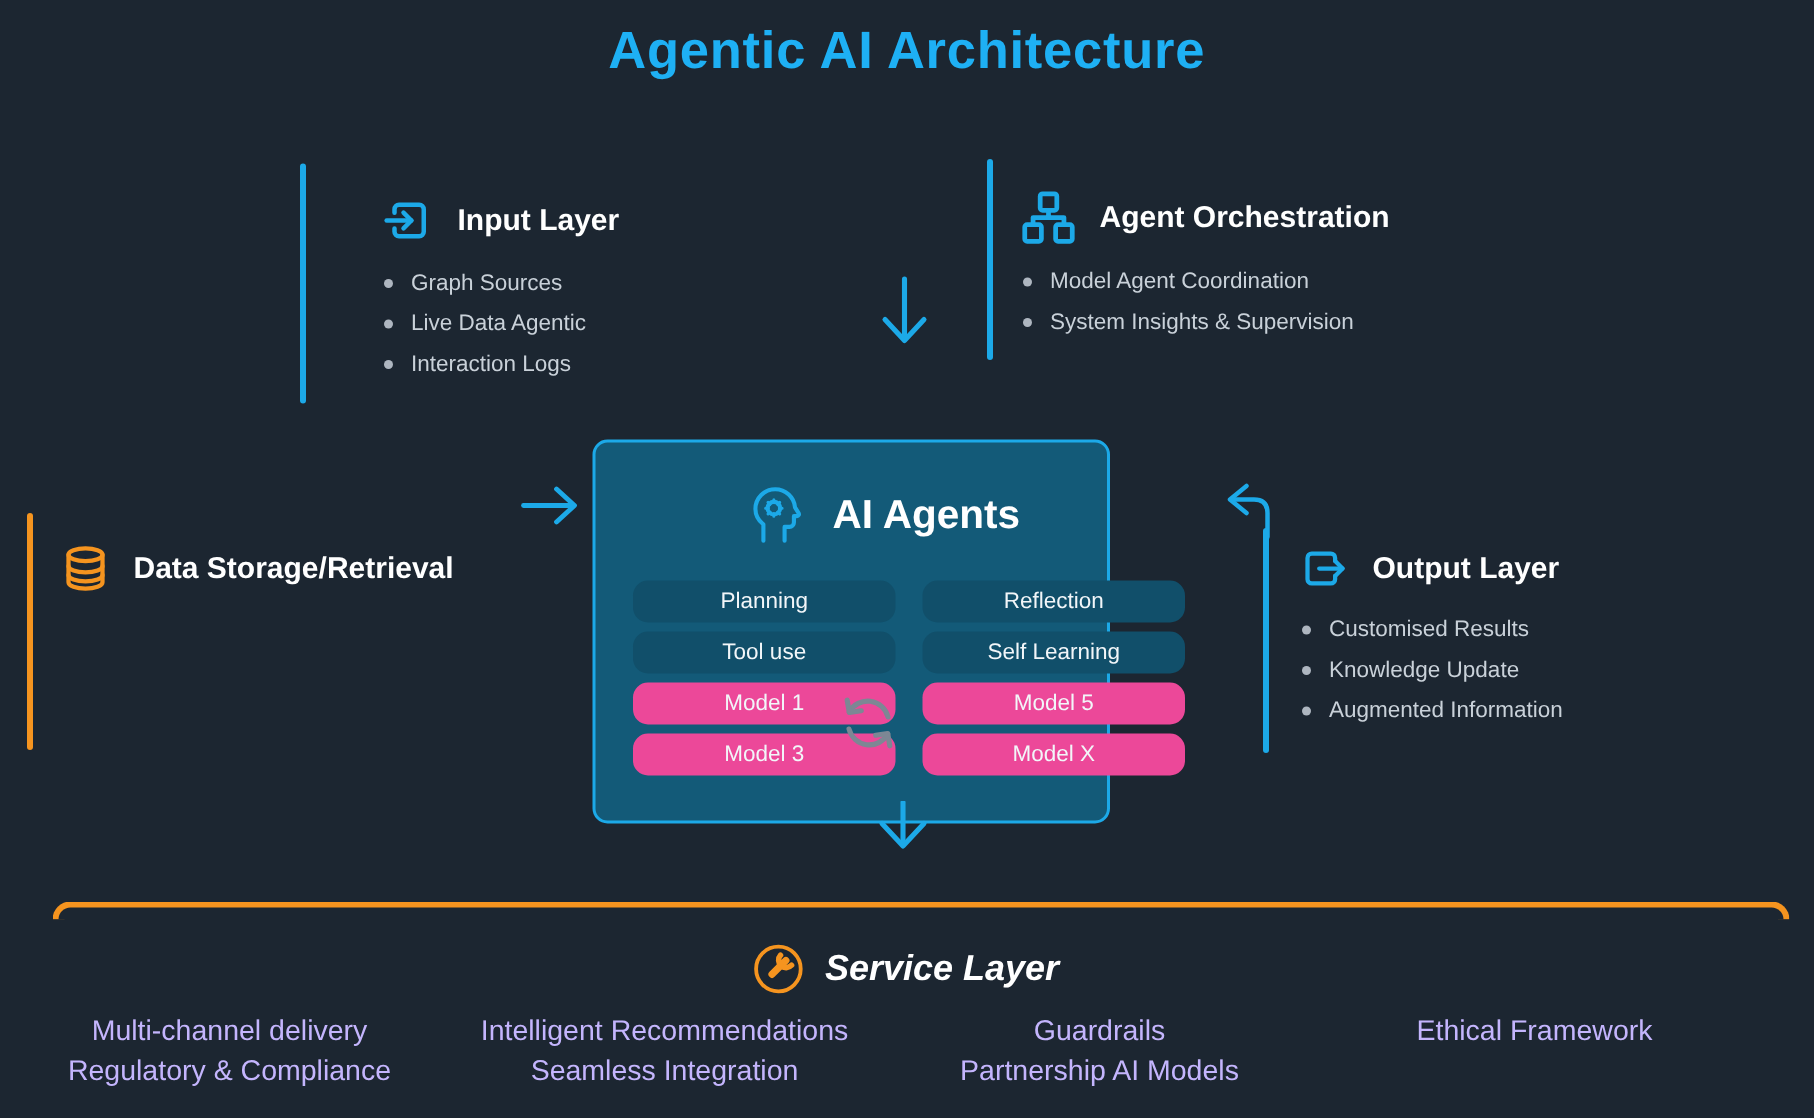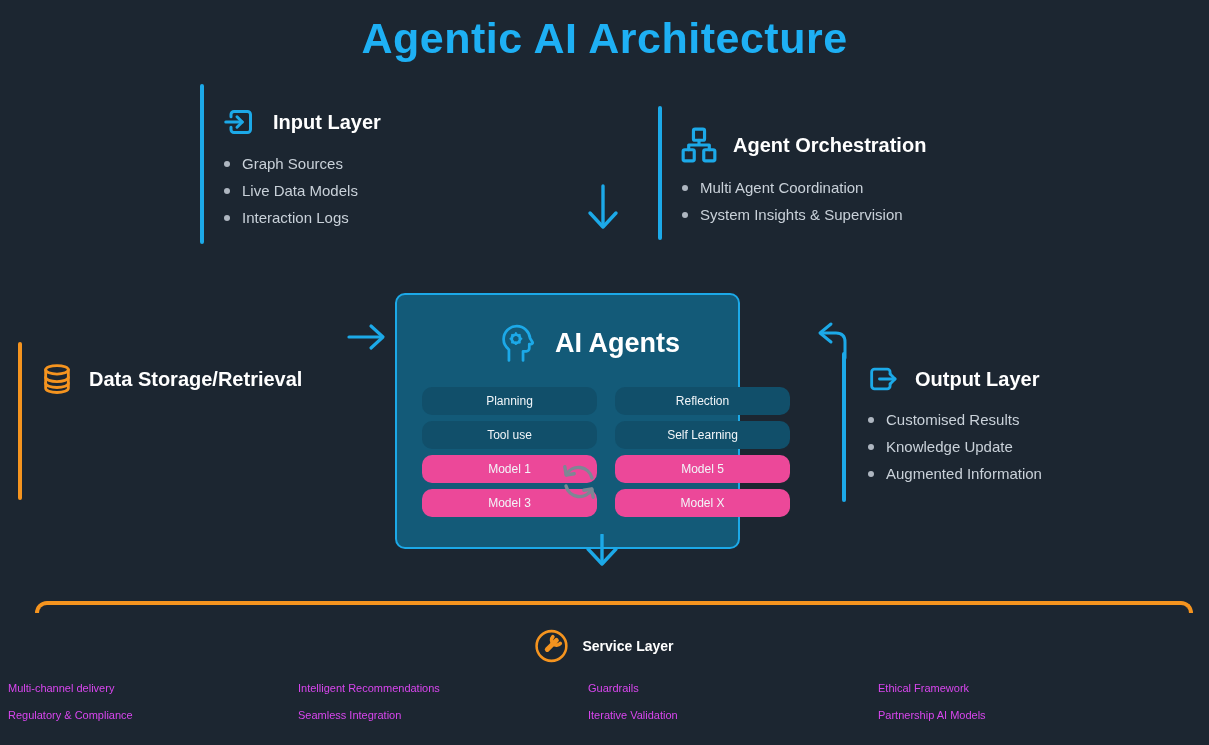--- a/index.html
+++ b/index.html
@@ -6,21 +6,21 @@
   html,body { width:1209px; height:745px; }
   body {
     position: relative;
     background: #1c2631;
     font-family: "Liberation Sans", sans-serif;
     color: #ffffff;
     overflow: hidden;
   }
   .page-title {
     position: absolute; top: 14px; left: 0; width: 100%;
-    text-align: center; font-size: 43px; font-weight: 700;
+    text-align: center; font-size: 35px; font-weight: 700;
     color: #1eb0f4; letter-spacing: 0.5px;
   }
   .section { position: absolute; }
   .bracket { position: absolute; left: 0; top: 0; width: 4px; border-radius: 4px; }
   .bracket.cyan { background: #1ca9e8; }
   .bracket.orange { background: #f5941f; }
   .sec-content { padding-left: 22px; }
   .sec-header { display: flex; align-items: center; gap: 15px; }
   .sec-icon { flex: 0 0 auto; display: block; }
   .sec-title { font-size: 20px; font-weight: 700; color: #ffffff; white-space: nowrap; }
@@ -43,84 +43,84 @@
     gap: 16px; margin-top: 24px; height: 48px;
   }
   .agents-title { font-size: 27px; font-weight: 700; color: #ffffff; }
   .agents-grid {
     position: absolute; left: 25px; top: 92px;
     display: grid; grid-template-columns: 175px 175px;
     column-gap: 18px; row-gap: 6px;
   }
   .cell {
     height: 28px; line-height: 28px; text-align: center;
-    font-size: 12px; color: #f2f6f9; border-radius: 10px; white-space: nowrap;
+    font-size: 15px; color: #f2f6f9; border-radius: 10px; white-space: nowrap;
   }
   .cell.teal { background: #114f6a; }
   .cell.gray { background: #ec4899; }
   .sync-wrap { position: absolute; left: 158px; top: 160px; width: 48px; height: 54px; }
   
   .flow { position: absolute; }
   
   .service-line {
     position: absolute; left: 35px; top: 601px; width: 1158px; height: 12px;
     border-top: 4px solid #f5941f; border-left: 4px solid #f5941f; border-right: 4px solid #f5941f;
     border-radius: 12px 12px 0 0;
   }
   .service-header {
     position: absolute; left: 604px; top: 629px; transform: translateX(-50%);
     display: flex; align-items: center; gap: 14px;
   }
-  .service-title { font-size: 14px; font-weight: 700; color: #ffffff; white-space: nowrap; }
+  .service-title { font-size: 24px; font-weight: 700; color: #ffffff; white-space: nowrap; font-style: italic; }
   .service-items {
     position: absolute; left: 8px; top: 680px; width: 1160px;
     display: grid; grid-template-columns: repeat(4, 1fr); row-gap: 11px;
   }
   .service-item {
-    font-size: 11px; line-height: 16px; color: #d946ef; white-space: nowrap;
+    text-align: center; font-size: 19px; line-height: 16px; color: #c4b5fd; white-space: nowrap;
   }
 </style>
 </head>
 <body>
 
 <div class="page-title">Agentic AI Architecture</div>
 
-<div class="section" id="input-layer" style="left:200px; top:84px;">
+<div class="section" id="input-layer" style="left:200px; top:109px;padding-left:32px;">
   <div class="bracket cyan" style="height:160px;"></div>
   <div class="sec-content" style="padding-top:20px;">
     <div class="sec-header">
       <svg class="sec-icon" width="36" height="36" viewBox="0 0 24 24" fill="none" stroke="#1ca9e8" stroke-width="2" stroke-linecap="round" stroke-linejoin="round">
         <path d="M6 8.5 V7 a2 2 0 0 1 2 -2 h9 a2 2 0 0 1 2 2 v10 a2 2 0 0 1 -2 2 H8 a2 2 0 0 1 -2 -2 v-1.5"></path>
         <path d="M2.5 12 h11"></path>
         <path d="M10 8.5 L13.5 12 L10 15.5"></path>
       </svg>
       <div class="sec-title">Input Layer</div>
     </div>
     <ul class="bullets">
       <li>Graph Sources</li>
-      <li>Live Data Models</li>
+      <li>Live Data Agentic</li>
       <li>Interaction Logs</li>
     </ul>
   </div>
 </div>
 
 <div class="section" id="agent-orchestration" style="left:658px; top:106px;">
   <div class="bracket cyan" style="height:134px;"></div>
   <div class="sec-content" style="padding-top:20px;">
     <div class="sec-header">
       <svg class="sec-icon" width="38" height="38" viewBox="0 0 24 24" fill="none" stroke="#1ca9e8" stroke-width="2" stroke-linecap="round" stroke-linejoin="round">
         <rect x="8.5" y="2" width="7" height="7" rx="1"></rect>
         <rect x="2" y="15" width="7" height="7" rx="1"></rect>
         <rect x="15" y="15" width="7" height="7" rx="1"></rect>
         <path d="M12 9 v3 M5.5 15 v-3 h13 v3"></path>
       </svg>
       <div class="sec-title">Agent Orchestration</div>
     </div>
     <ul class="bullets">
-      <li>Multi Agent Coordination</li>
+      <li>Model Agent Coordination</li>
       <li>System Insights &amp; Supervision</li>
     </ul>
   </div>
 </div>
 
 <div class="section" id="data-storage" style="left:18px; top:342px;">
   <div class="bracket orange" style="height:158px;"></div>
   <div class="sec-content" style="padding-top:20px;">
     <div class="sec-header">
       <svg class="sec-icon" width="34" height="34" viewBox="0 0 24 24" fill="none" stroke="#f5941f" stroke-width="2" stroke-linecap="round" stroke-linejoin="round">
@@ -213,15 +213,14 @@
   <div class="service-title">Service Layer</div>
 </div>
 
 <div class="service-items">
   <div class="service-item">Multi-channel delivery</div>
   <div class="service-item">Intelligent Recommendations</div>
   <div class="service-item">Guardrails</div>
   <div class="service-item">Ethical Framework</div>
   <div class="service-item">Regulatory &amp; Compliance</div>
   <div class="service-item">Seamless Integration</div>
-  <div class="service-item">Iterative Validation</div>
   <div class="service-item">Partnership AI Models</div>
 </div>
 
 </body></html>

